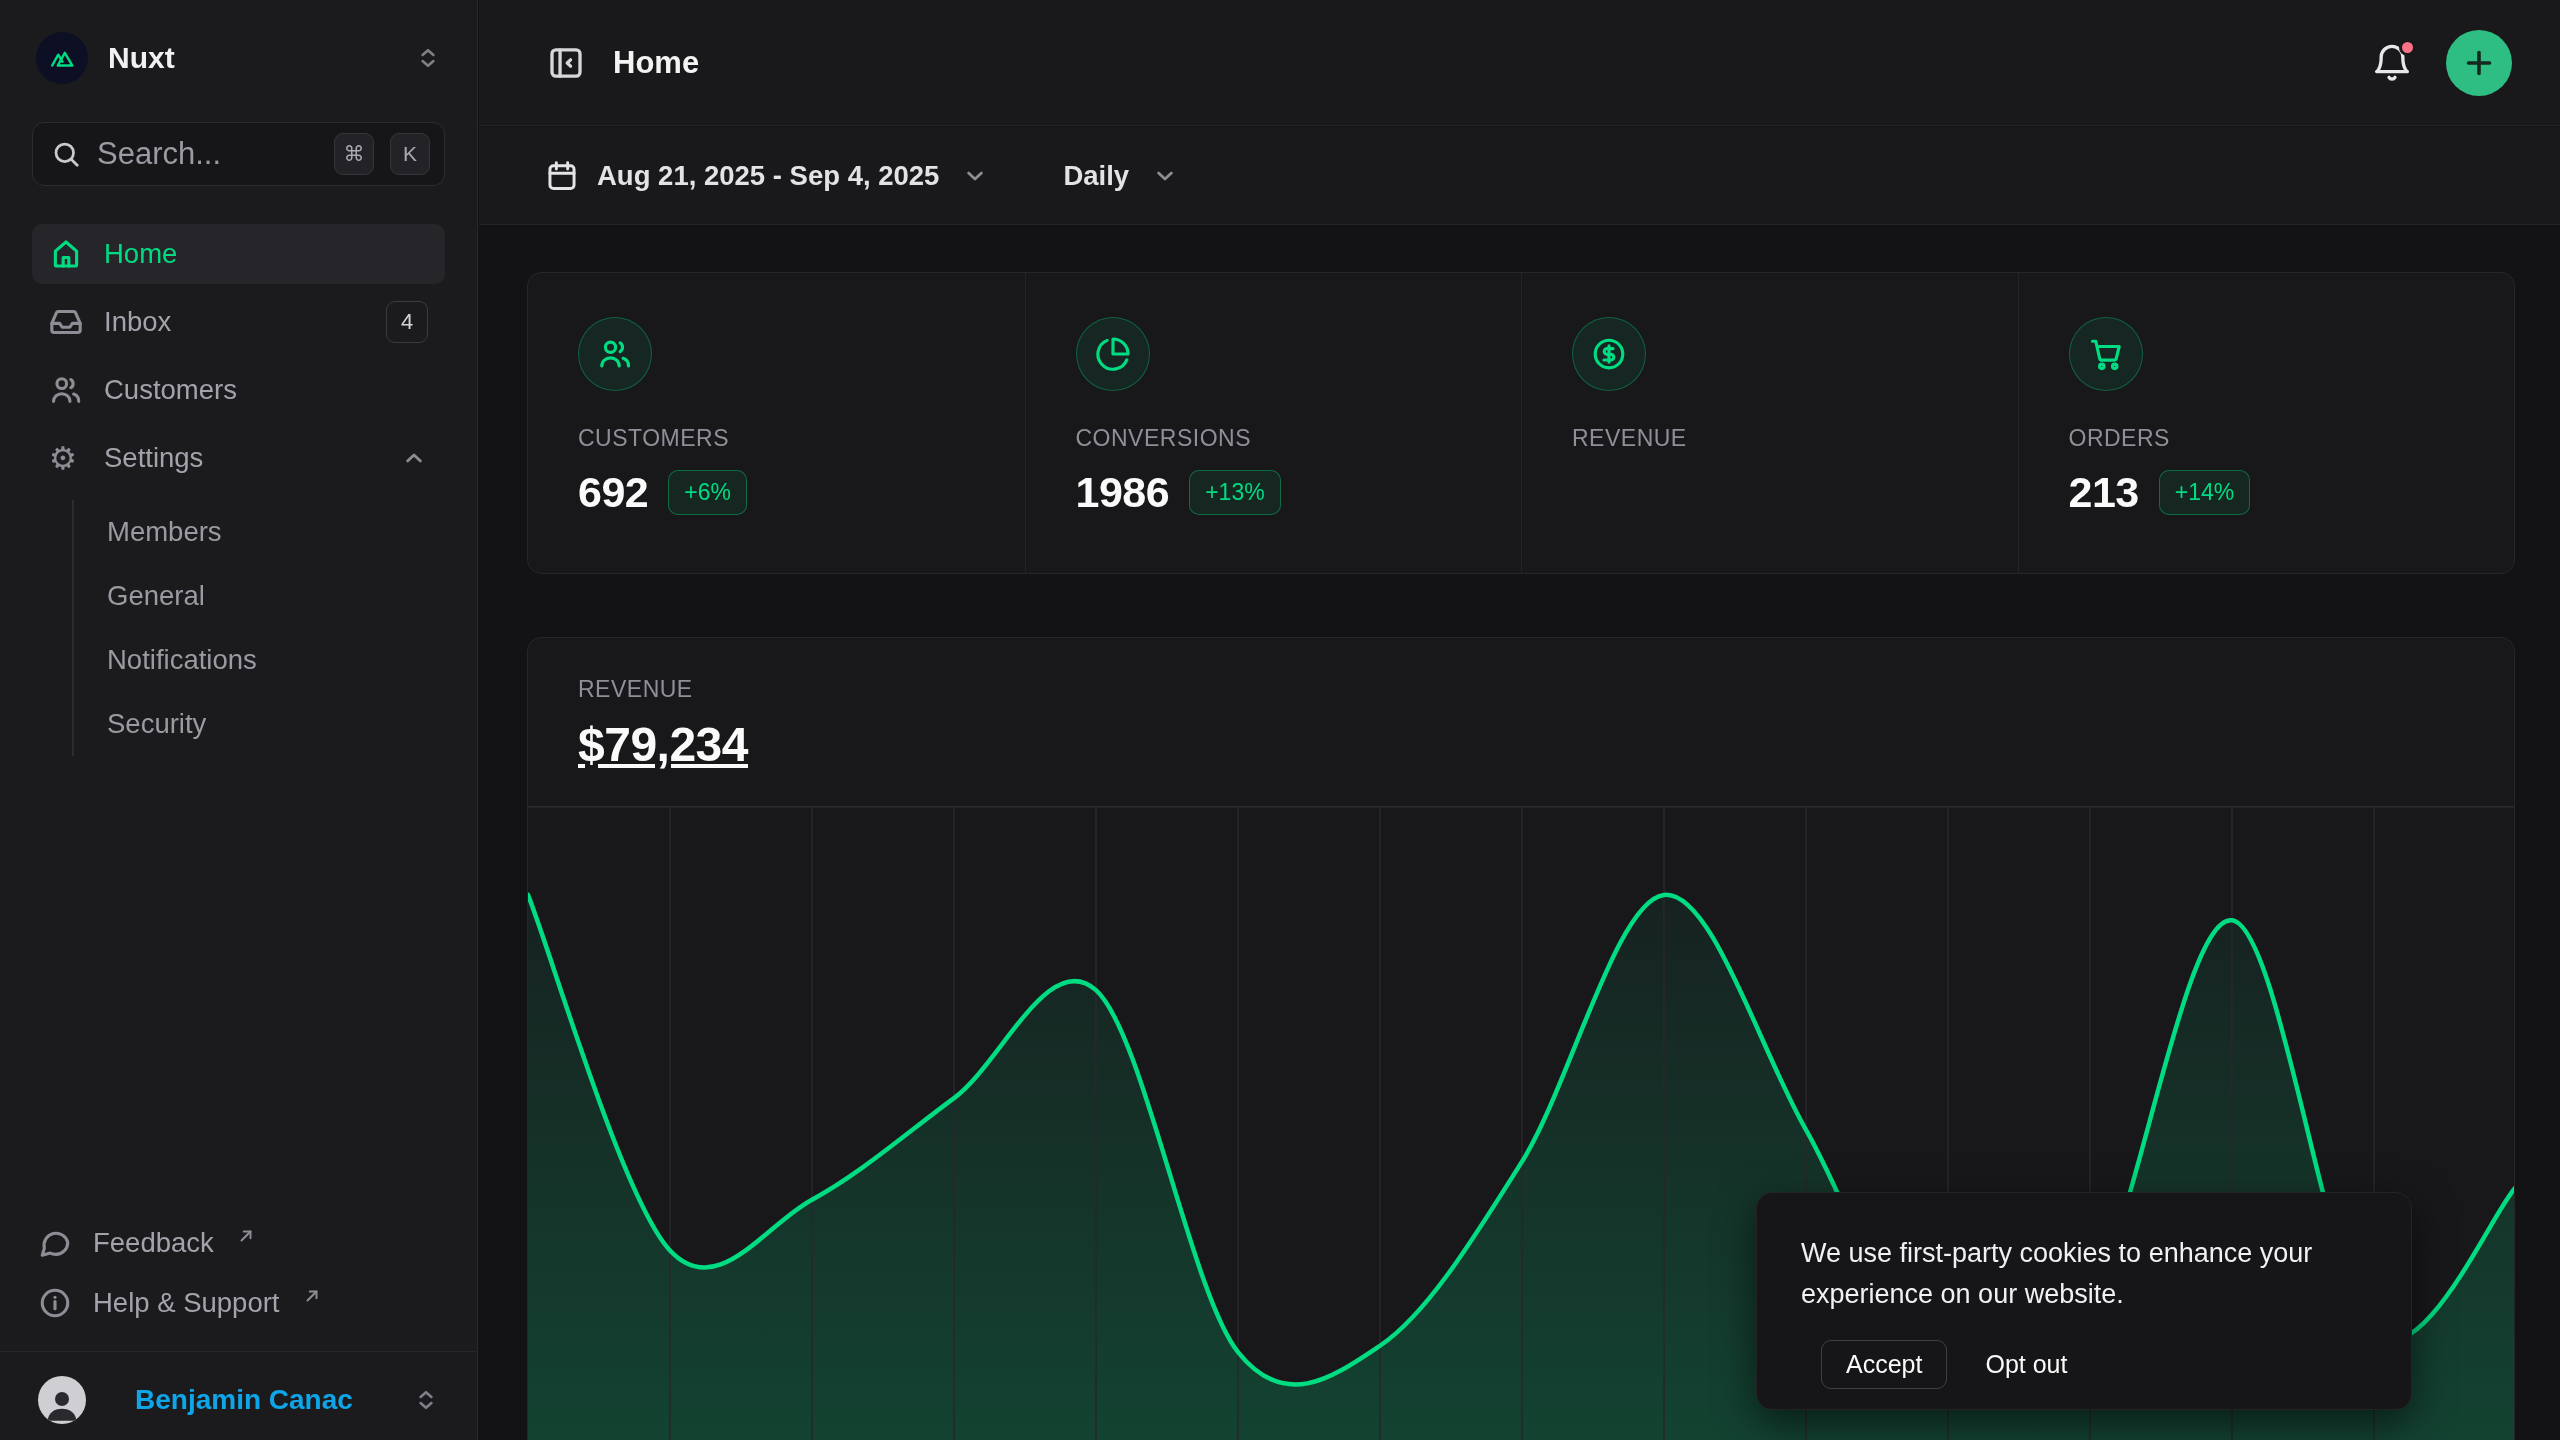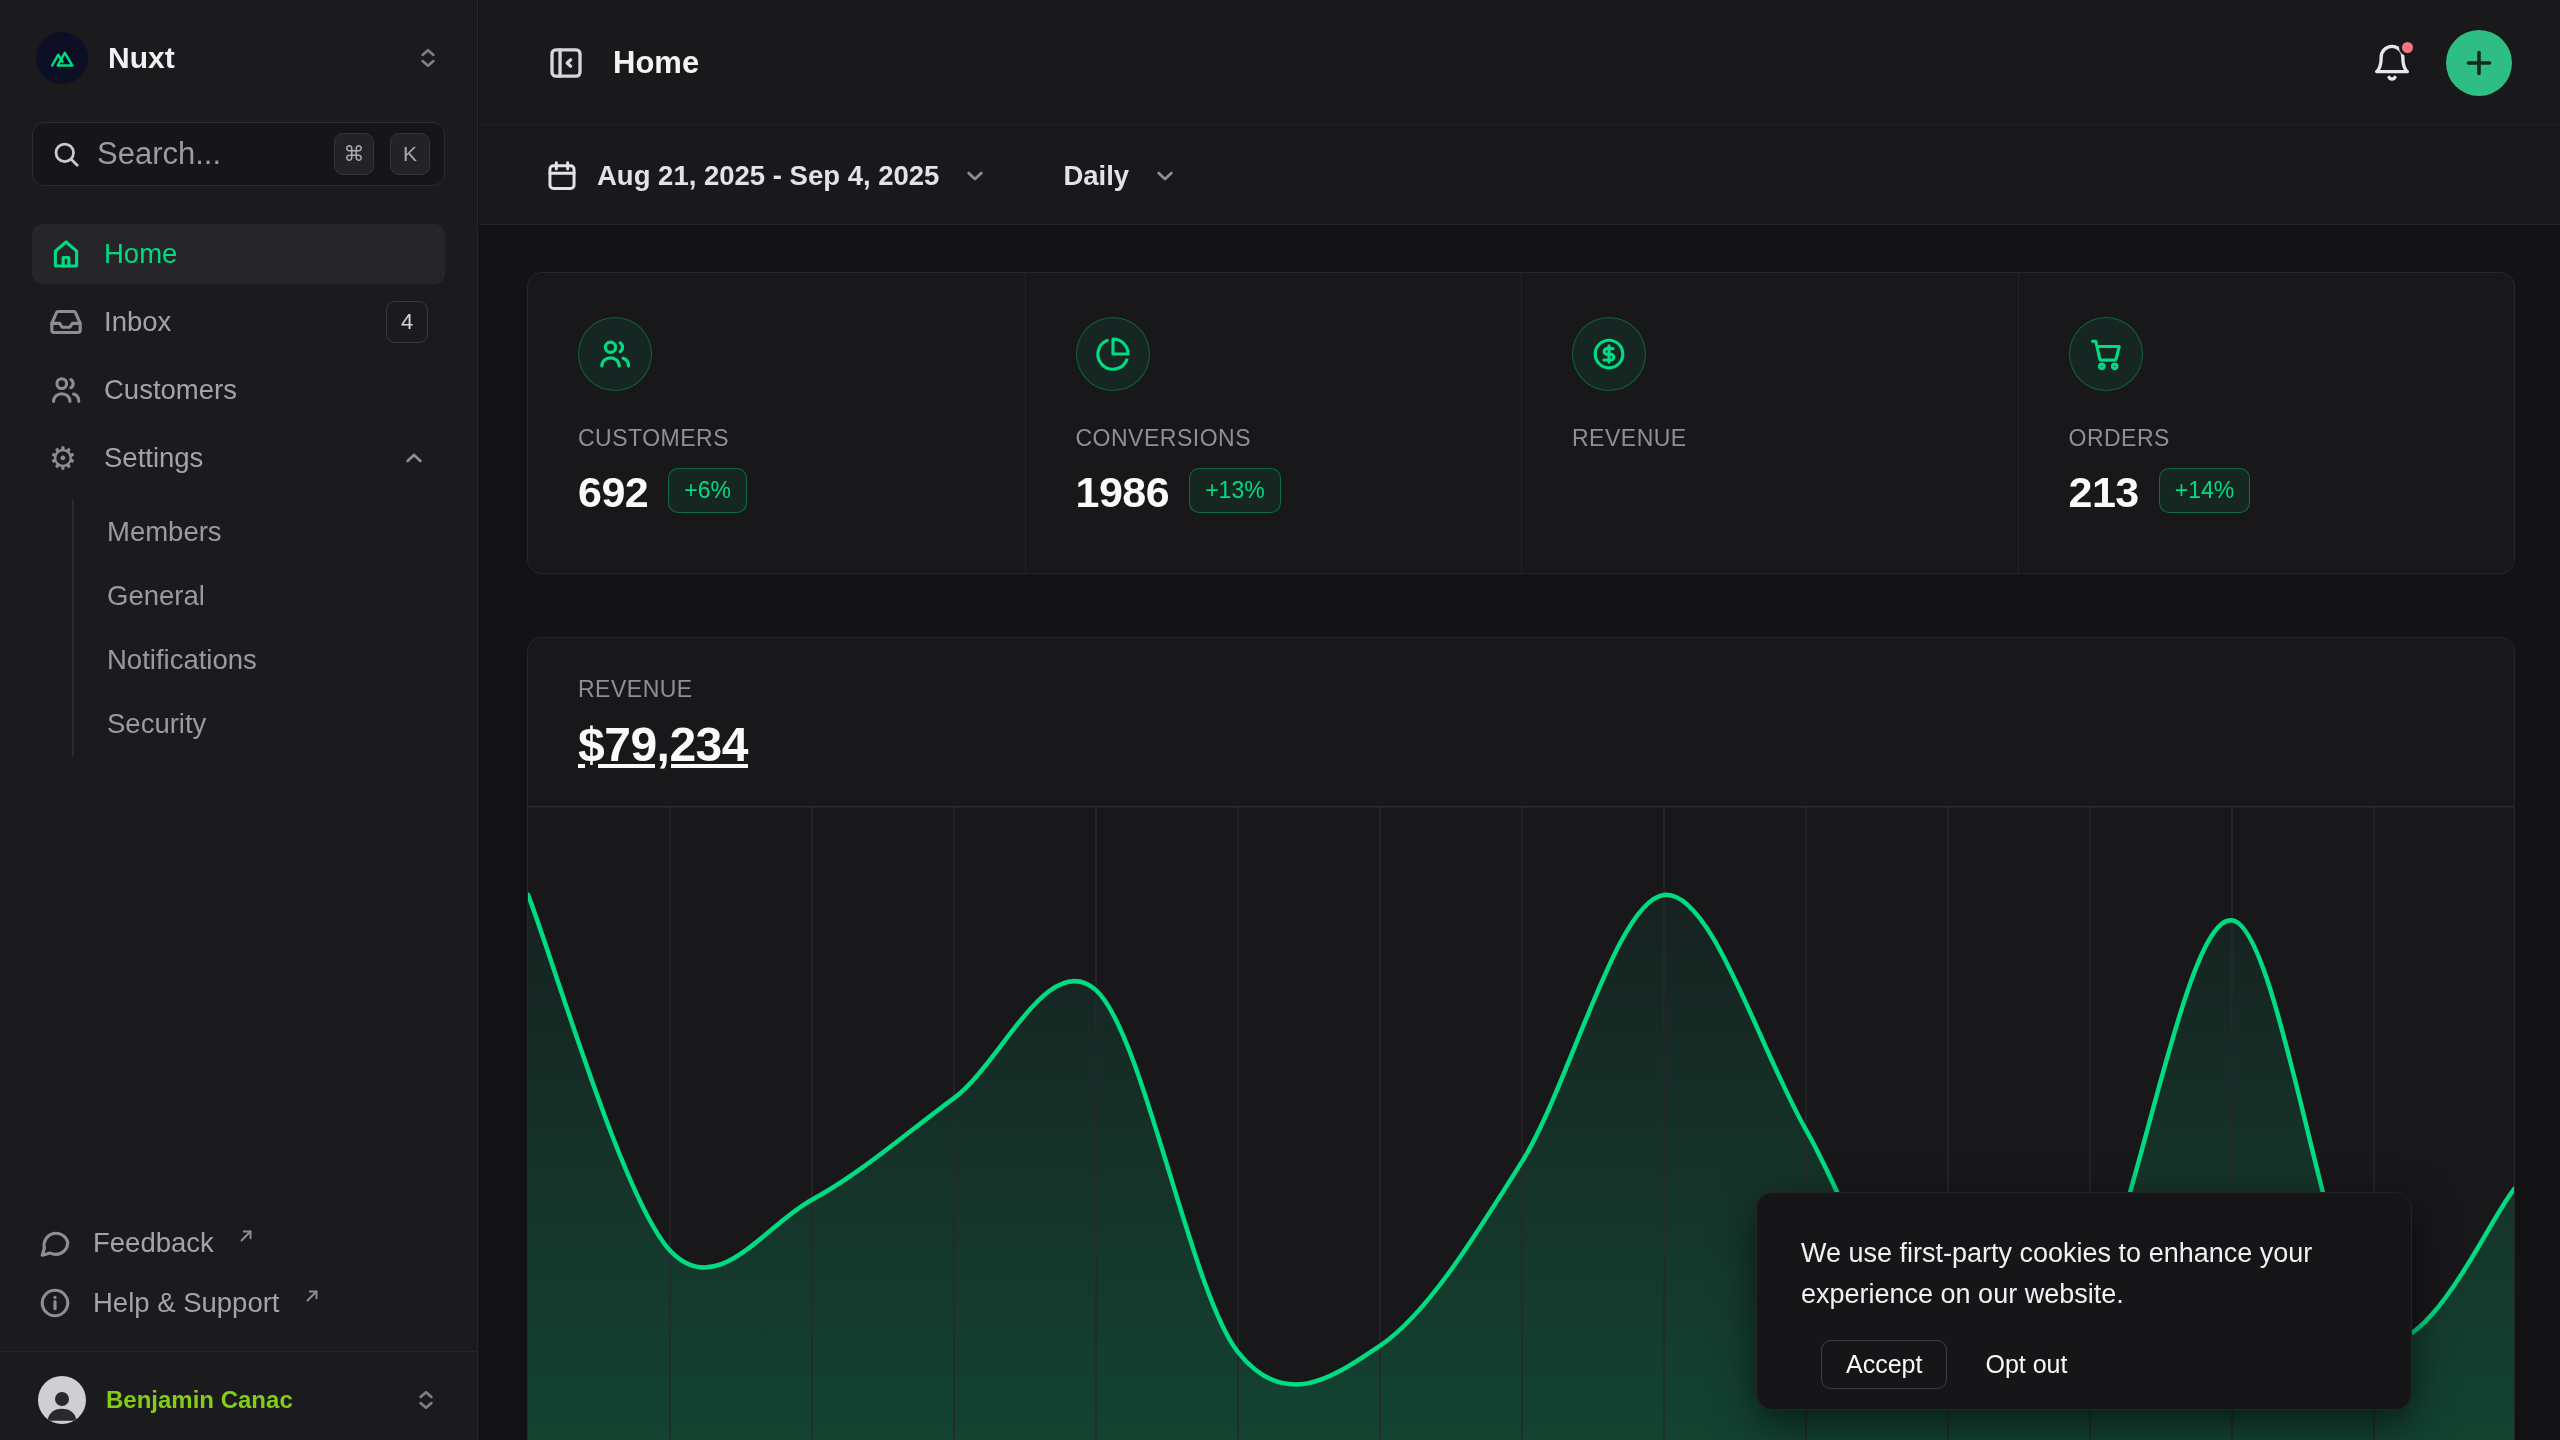--- a/index.html
+++ b/index.html
@@ -41,21 +41,21 @@
   .side-spacer { flex:1; }
   .foot-link { height:60px; display:flex; align-items:center; gap:21px; padding:0 6px;
     font-size:27.5px; color:#a3a3ac; cursor:pointer; }
   .foot-link .ni-icon { color:#8d8d96; display:flex; }
   .ext-arrow { color:#8d8d96; margin-left:2px; align-self:flex-start; margin-top:14px; }
 
   .side-divider { border-top:1px solid #27272a; margin:18px -32px 0; }
   .user-row { display:flex; align-items:center; gap:20px; padding:24px 6px 0; cursor:pointer; }
   .avatar { width:48px; height:48px; border-radius:50%; background:#cfcfd3; overflow:hidden;
     display:flex; align-items:flex-end; justify-content:center; flex:0 0 auto; }
-  .user-name { font-size:24px; font-weight:600; color:#84cc16; }
+  .user-name { font-size:28px; font-weight:600; color:#0ea5e9;margin-left:29px; }
 
   
   .header { position:absolute; left:479px; top:0; right:0; height:126px; background:#19191b;
     border-bottom:1px solid #242428; display:flex; align-items:center; padding:0 48px 0 66px; }
   .collapse-btn { color:#d7d7db; display:flex; cursor:pointer; }
   .page-title { font-size:31px; font-weight:700; color:#f4f4f5; margin-left:26px; }
   .header-right { margin-left:auto; display:flex; align-items:center; gap:30px; }
   .bell-wrap { position:relative; width:48px; height:48px; display:flex; align-items:center; justify-content:center;
     color:#e8e8ec; cursor:pointer; }
   .bell-dot { position:absolute; right:0px; top:0px; width:17px; height:17px; border-radius:50%;
@@ -73,21 +73,21 @@
   
   .stats { position:absolute; left:527px; top:272px; width:1988px; height:302px;
     background:#18181b; border:1px solid #27272a; border-radius:14px;
     display:grid; grid-template-columns:repeat(4,1fr); overflow:hidden; }
   .stat-cell { padding:44px 0 0 50px; position:relative; cursor:pointer; }
   .stat-cell + .stat-cell { border-left:1px solid #242428; }
   .stat-icon-circle { width:74px; height:74px; border-radius:50%;
     background:rgba(0,220,130,0.07); border:1.5px solid rgba(0,220,130,0.33);
     display:flex; align-items:center; justify-content:center; color:#00DC82; }
   .stat-label { margin-top:34px; font-size:23px; letter-spacing:0.5px; color:#8f8f99; }
-  .stat-value-row { margin-top:16px; display:flex; align-items:flex-start; gap:20px; }
+  .stat-value-row { margin-top:16px; display:flex; align-items:center; gap:20px; }
   .stat-value { font-size:43px; font-weight:700; color:#fafafa; letter-spacing:-0.5px; }
   .delta-badge { padding:8px 15px; border-radius:10px; font-size:23px; color:#00DC82;
     background:rgba(0,220,130,0.08); border:1.5px solid rgba(0,220,130,0.38); }
 
   
   .revenue-card { position:absolute; left:527px; top:637px; width:1988px; height:820px;
     background:#18181b; border:1px solid #27272a; border-radius:14px; overflow:hidden; }
   .rev-head { padding:38px 50px 0; }
   .rev-label { font-size:23px; letter-spacing:0.5px; color:#8f8f99; }
   .rev-value { margin-top:14px; font-size:48px; font-weight:700; color:#fafafa; letter-spacing:-0.5px;text-decoration:underline; }

